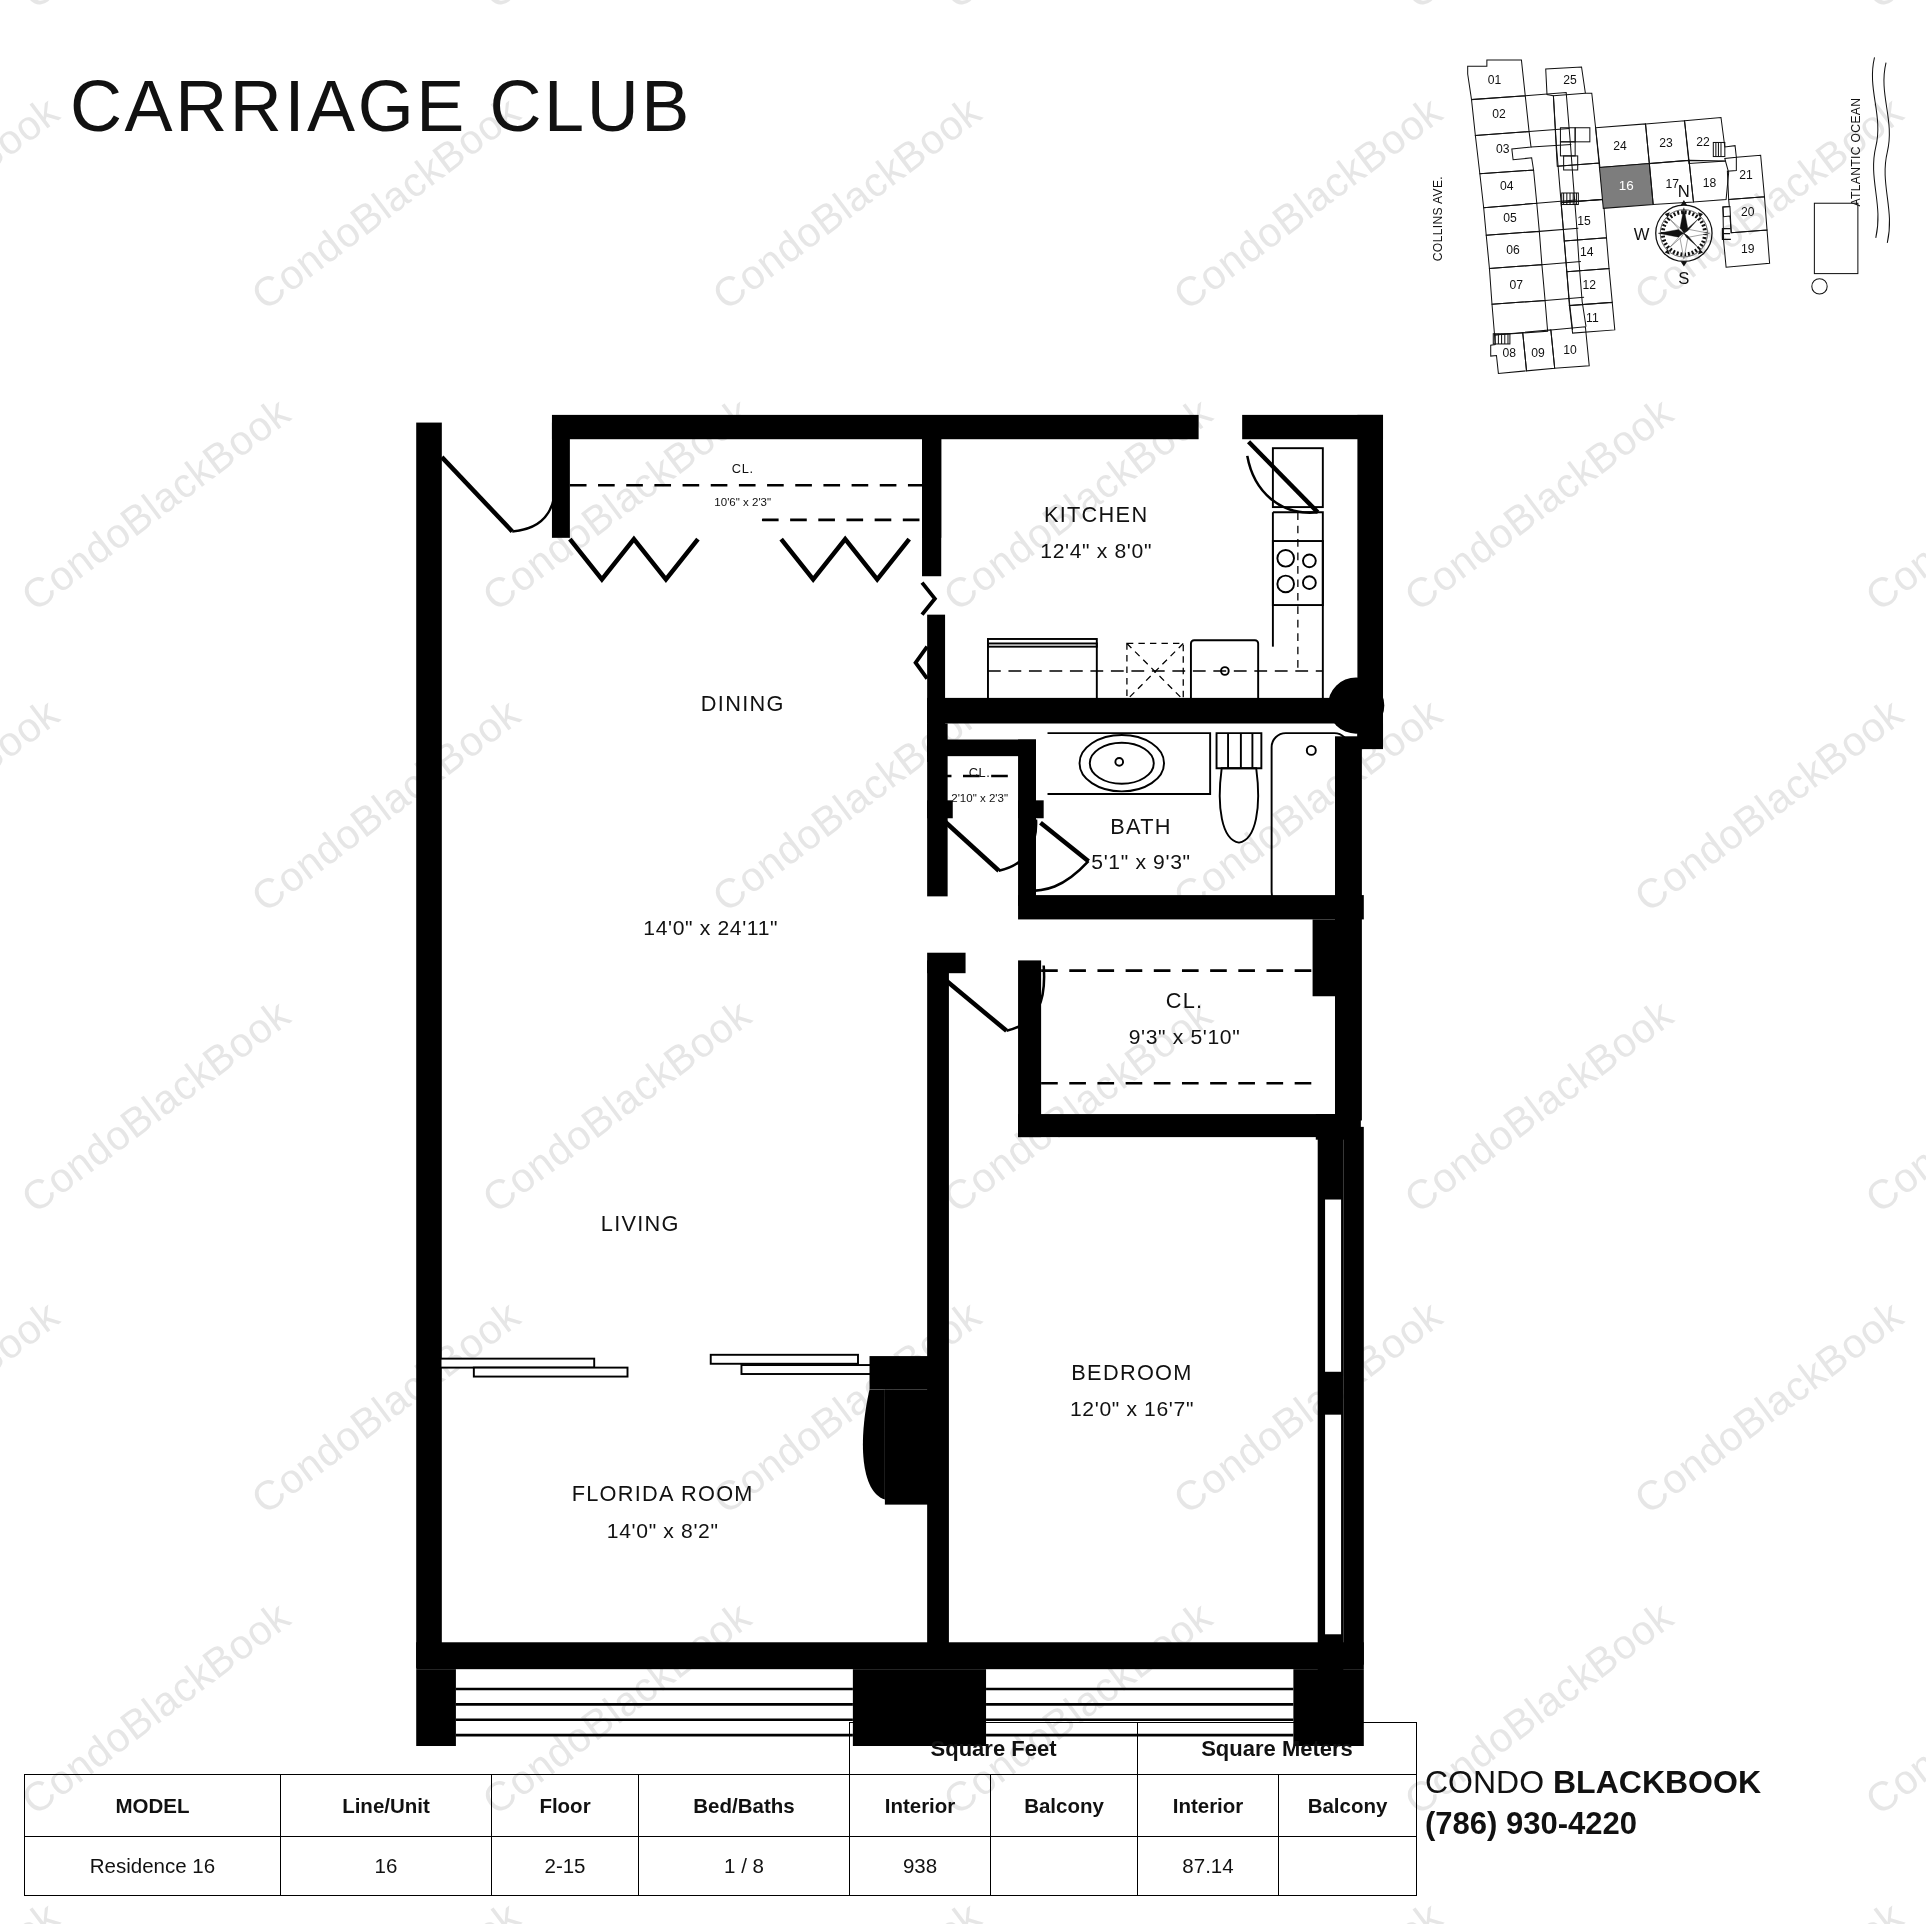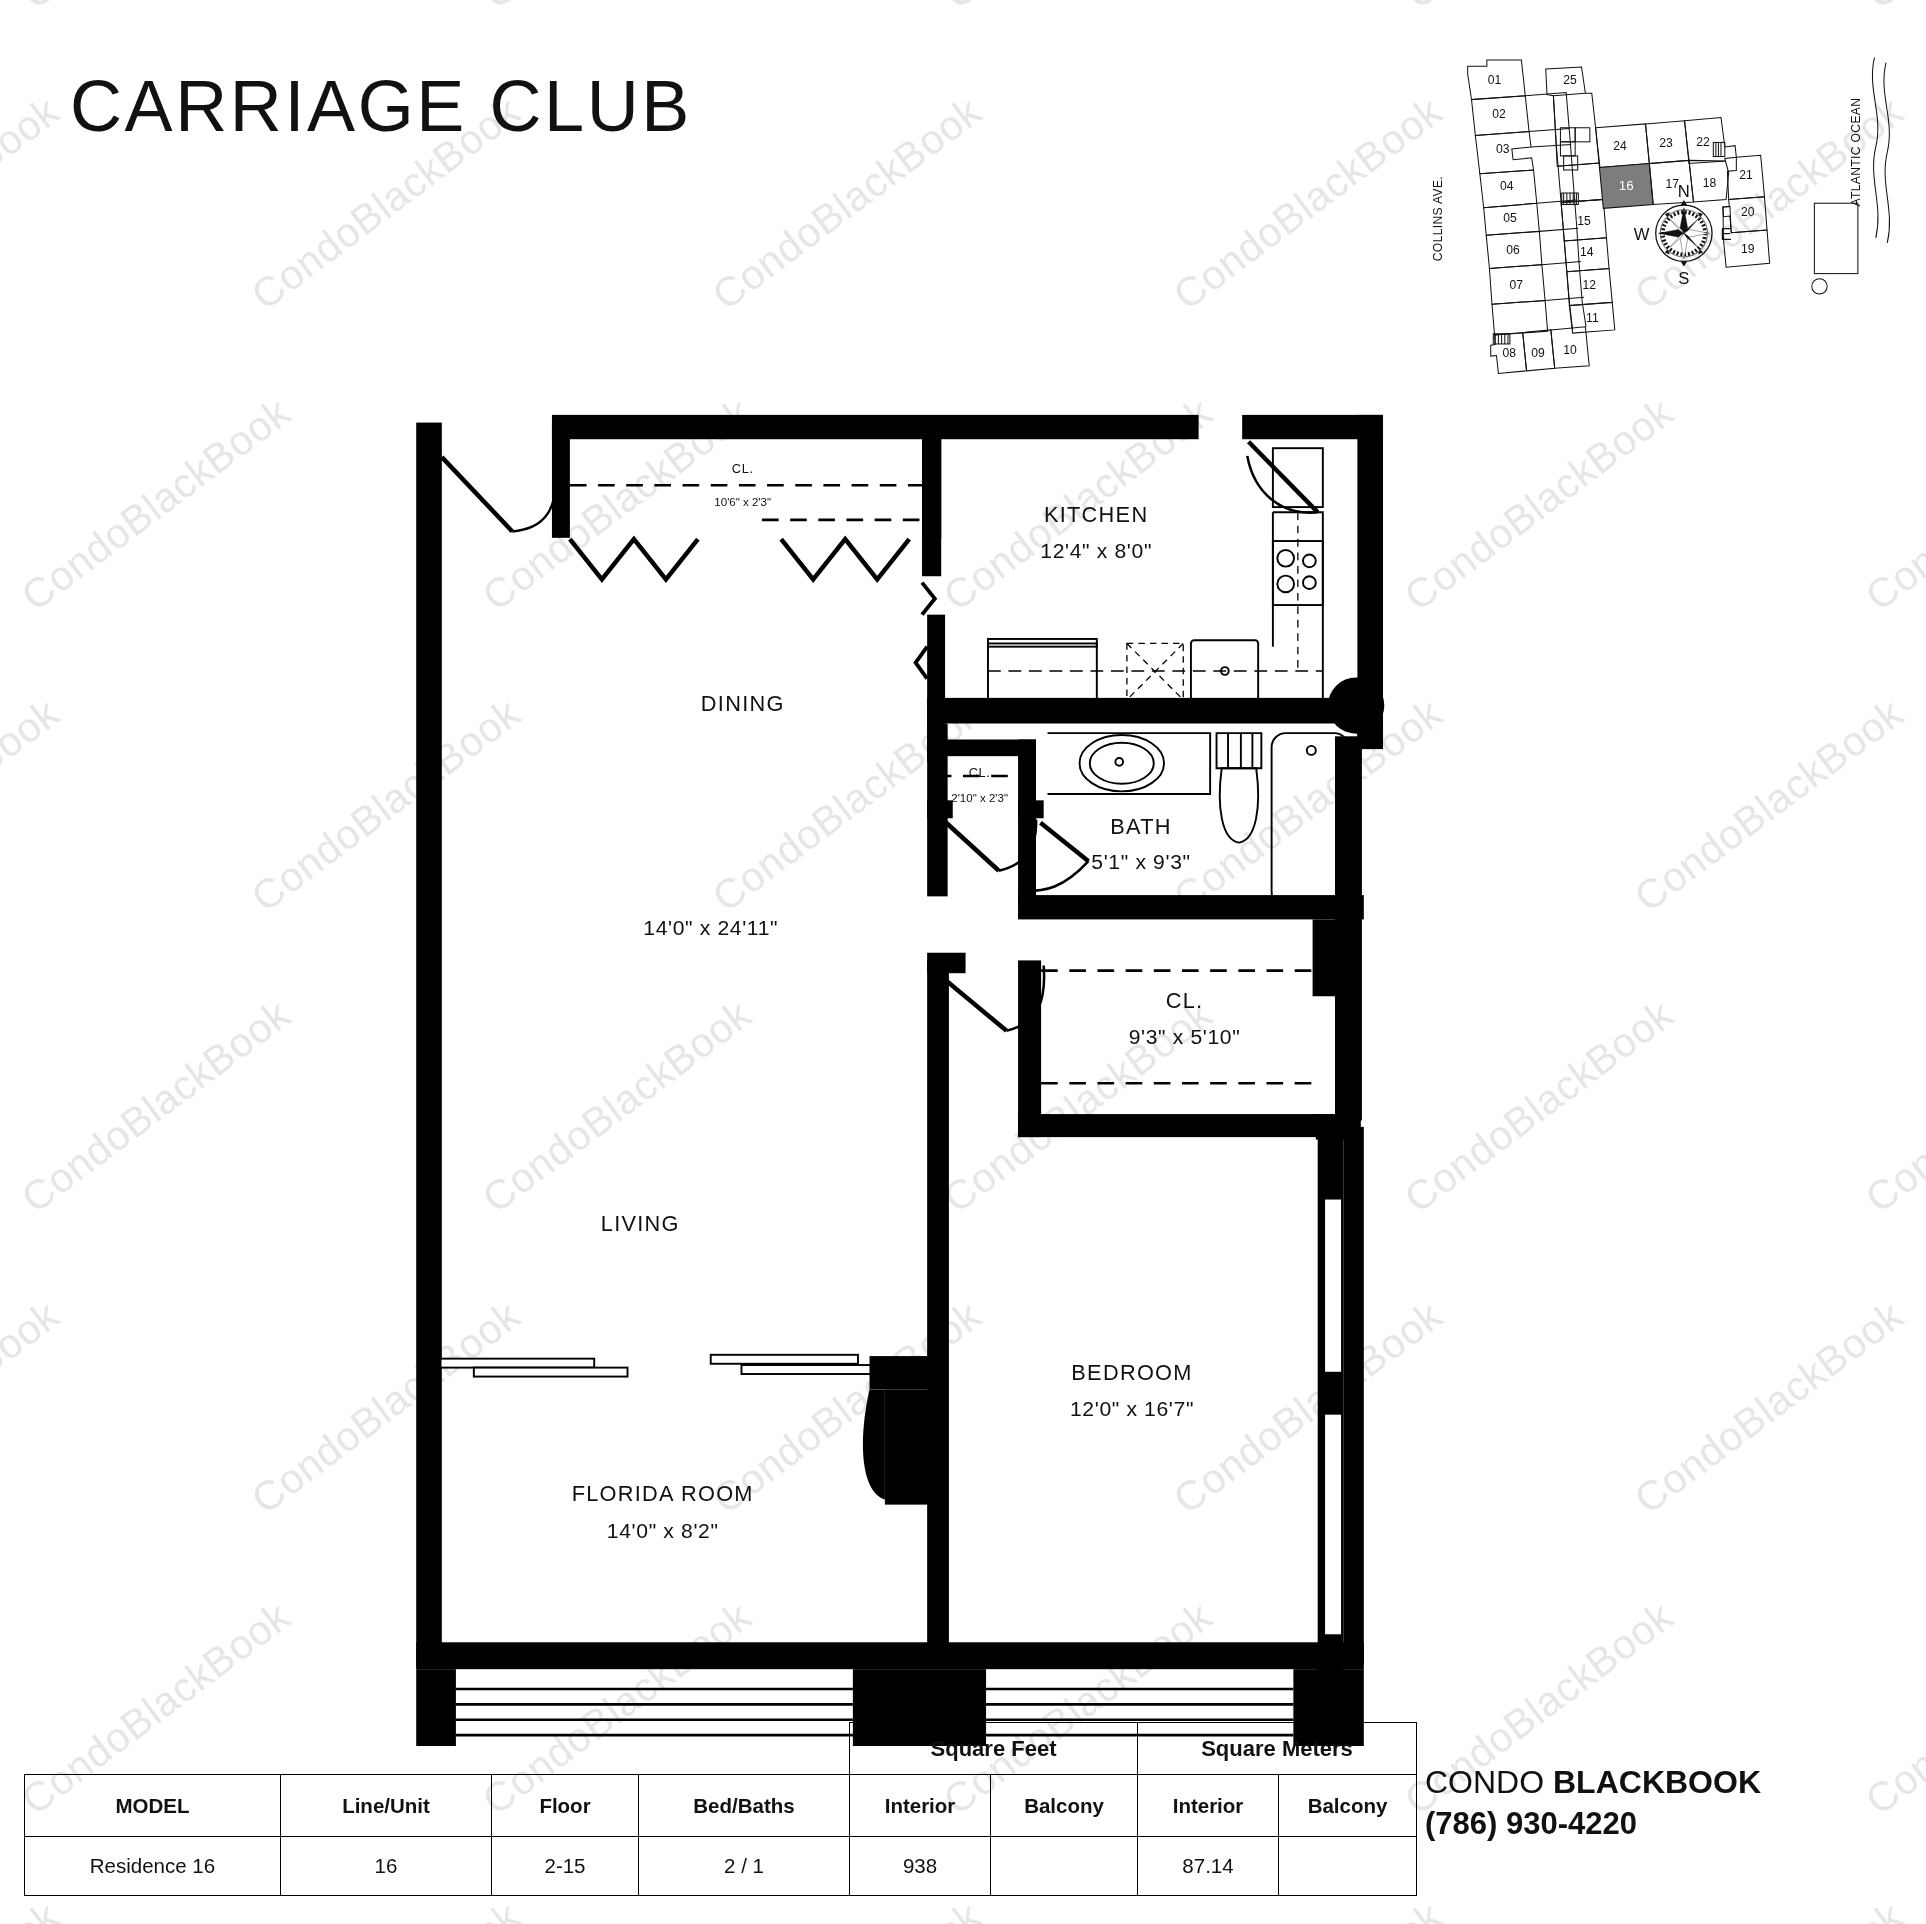--- a/index.html
+++ b/index.html
@@ -485,21 +485,21 @@
     <th class="hdr">Bed/Baths</th>
     <th class="hdr">Interior</th>
     <th class="hdr">Balcony</th>
     <th class="hdr">Interior</th>
     <th class="hdr">Balcony</th>
   </tr>
   <tr>
     <td class="val">Residence 16</td>
     <td class="val">16</td>
     <td class="val">2-15</td>
-    <td class="val">2 / 1</td>
+    <td class="val">1 / 8</td>
     <td class="val">938</td>
     <td class="val"></td>
     <td class="val">87.14</td>
     <td class="val"></td>
   </tr>
 </tbody>
   </table>
 
 <div id="brand">
   <div id="brand-line1"><span>CONDO </span><span class="b">BLACKBOOK</span></div>

